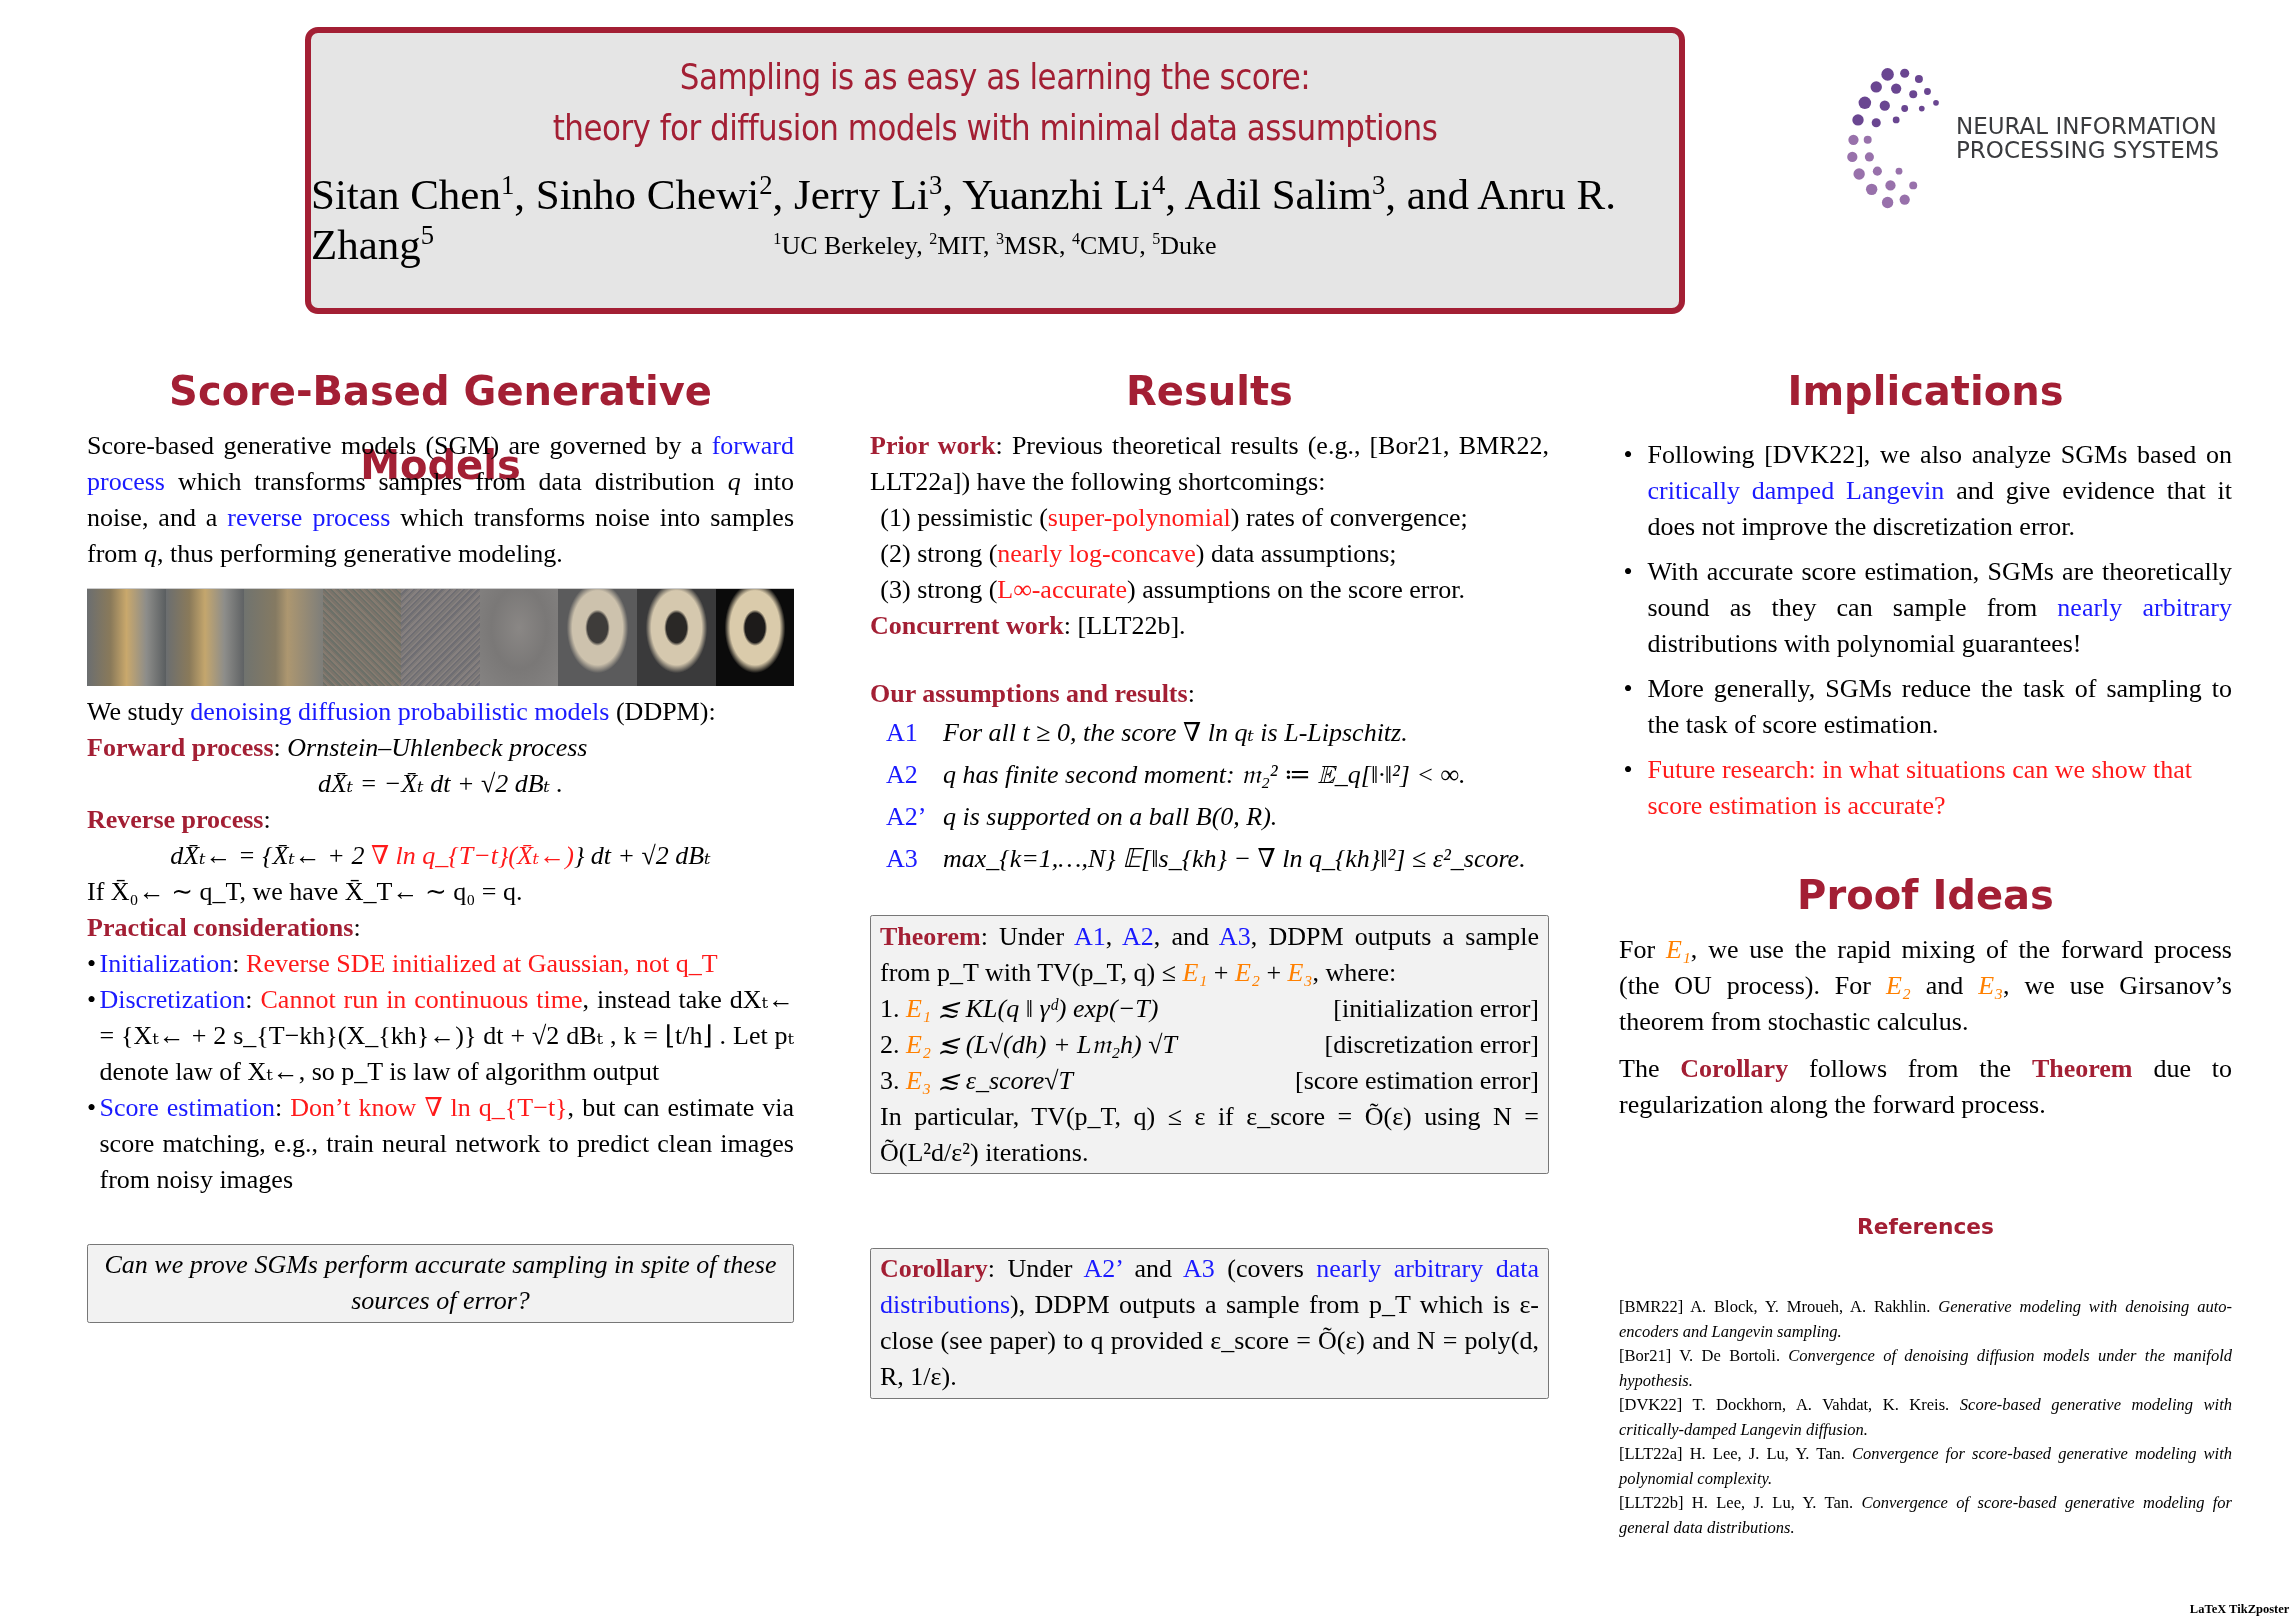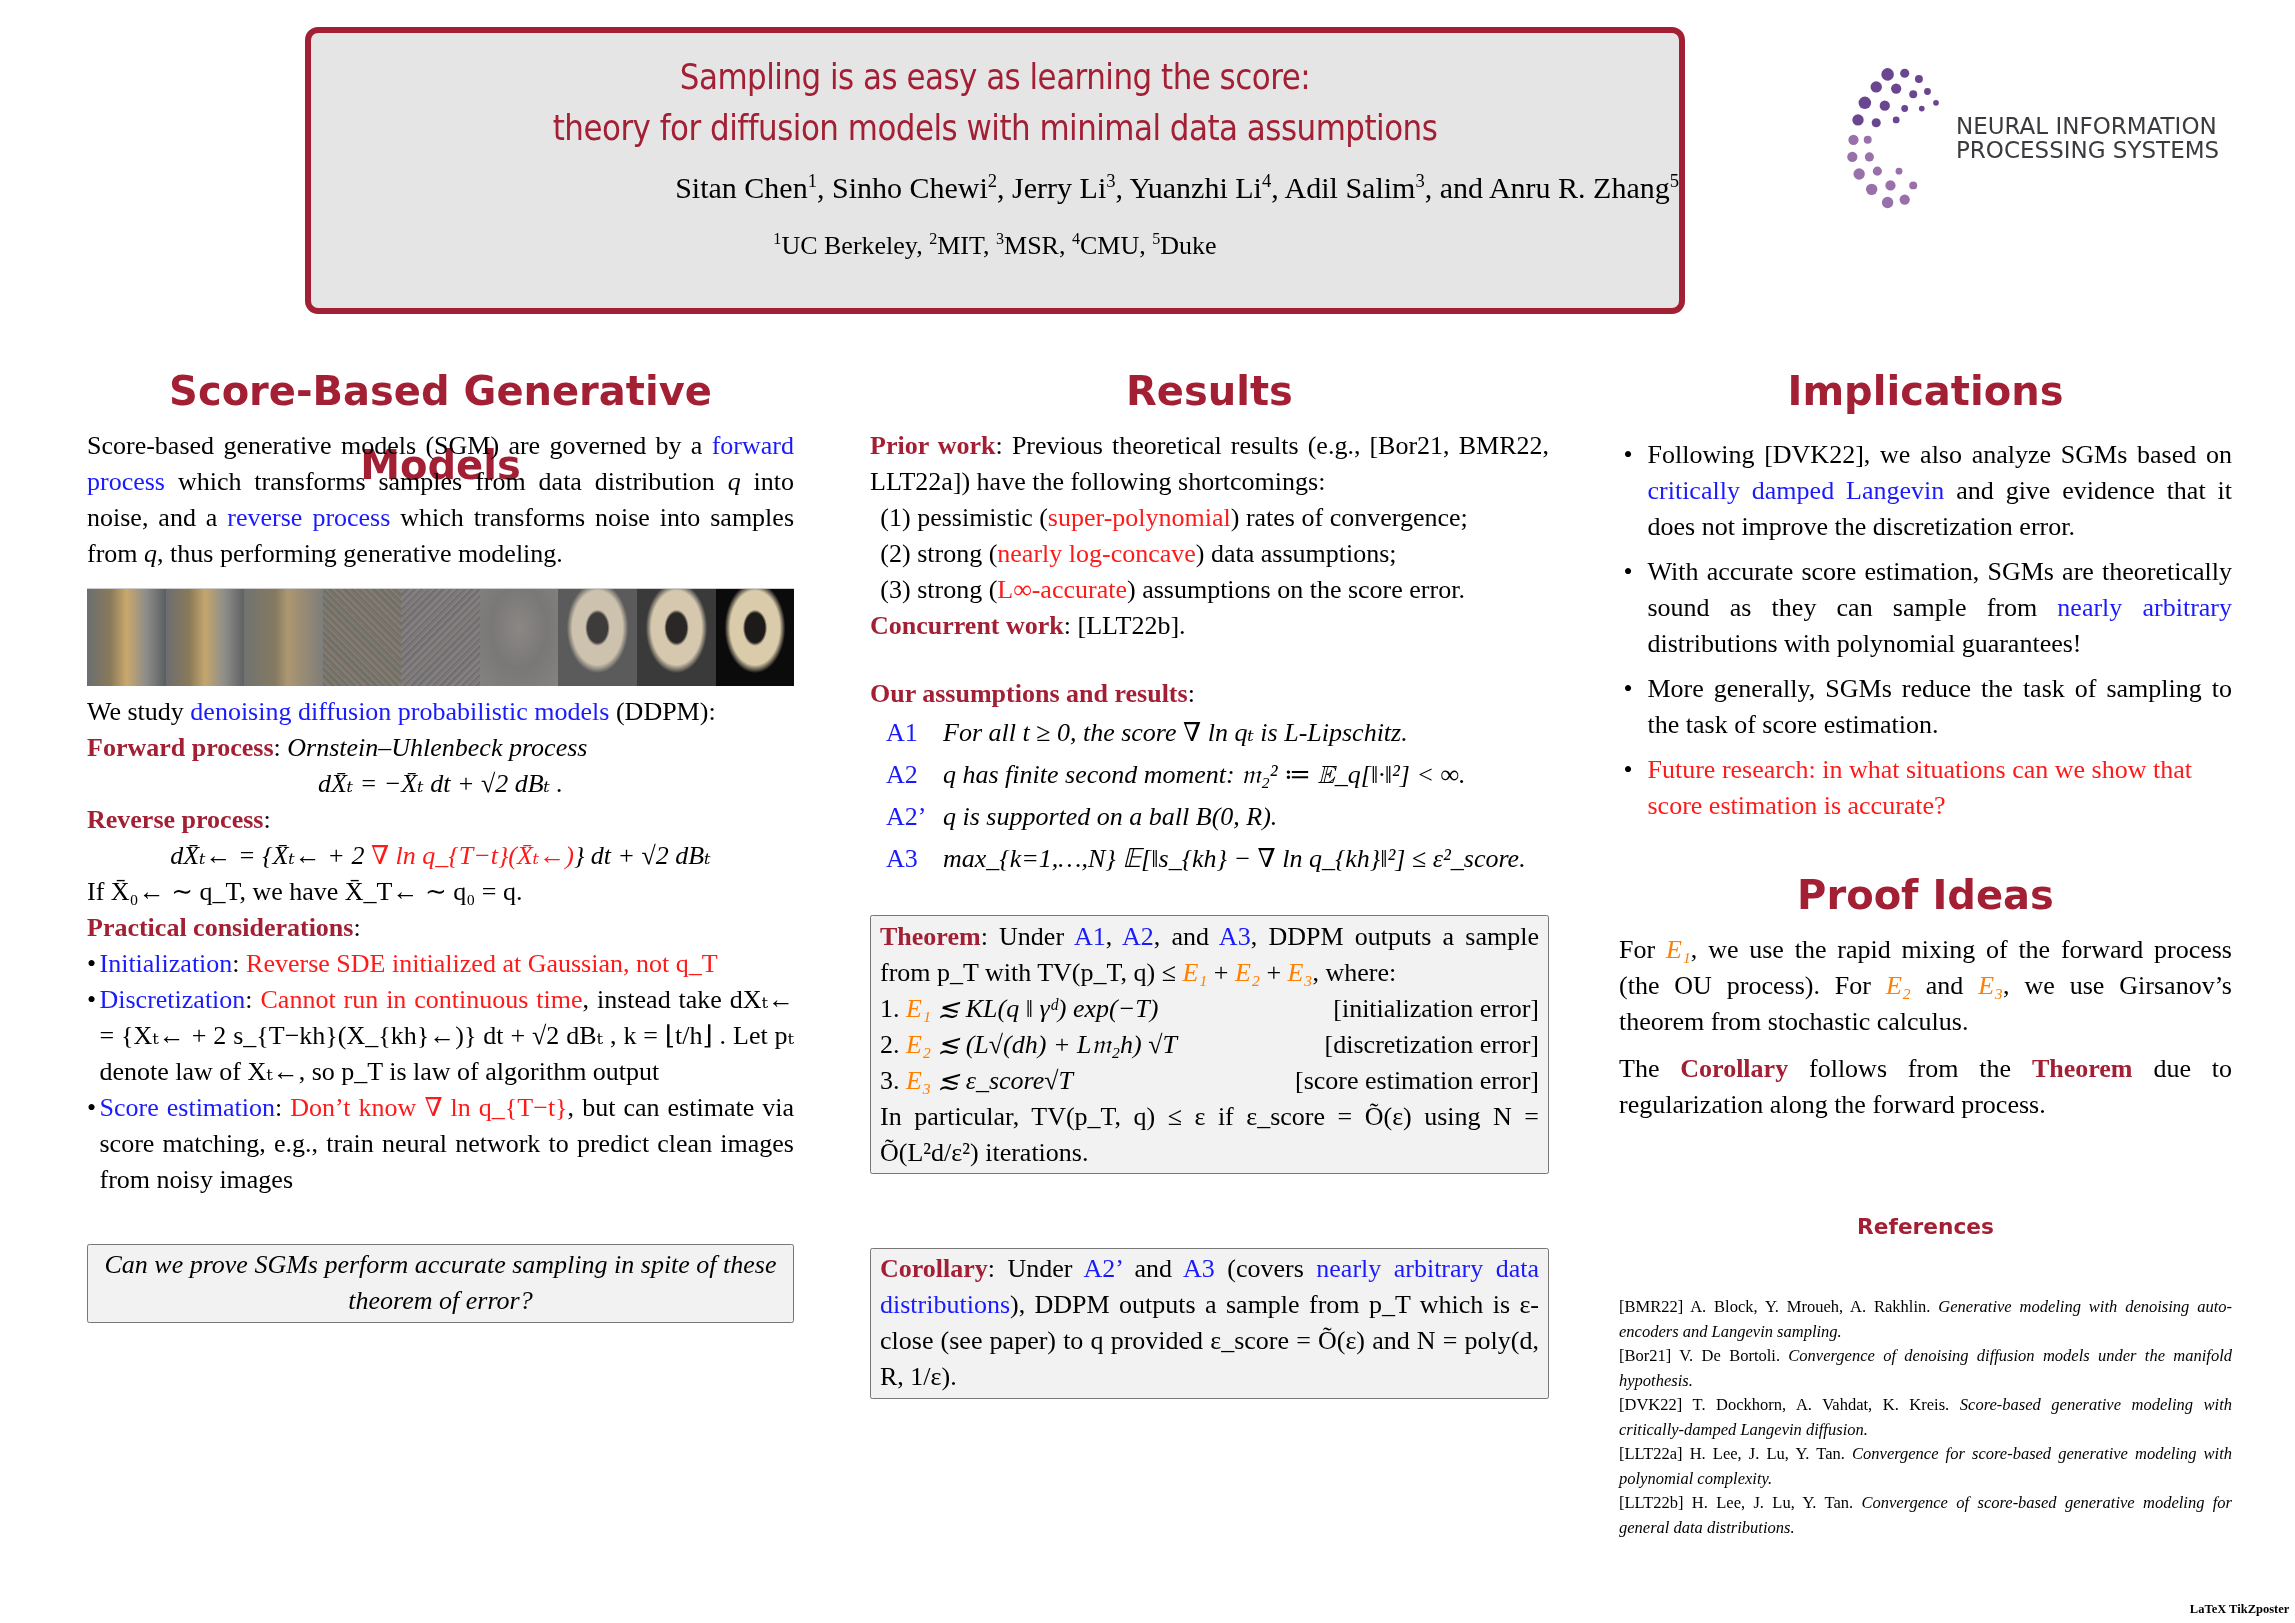--- a/index.html
+++ b/index.html
@@ -11,21 +11,21 @@
   .bold { font-weight:bold; }
   .ital { font-style:italic; }
 
   
   #header-box { position:absolute; left:305px; top:27px; width:1380px; height:287px;
     border:6.3px solid #a31f34; border-radius:13px; box-sizing:border-box; background:#e5e5e5; }
   #title-line1, #title-line2 { position:absolute; left:0; width:100%; text-align:center;
     font-family:"DejaVu Sans","Liberation Sans",sans-serif; color:#a31f34; font-size:36px; letter-spacing:-0.6px; transform:scaleX(0.86); }
   #title-line1 { top:23px; }
   #title-line2 { top:74px; }
-  #authors { position:absolute; top:137px; left:0; width:100%; text-align:right; font-size:30px; }
+  #authors { position:absolute; top:137px; left:0; width:100%; text-align:left; font-size:43px; }
   #affil { position:absolute; top:197px; left:0; width:100%; text-align:center; font-size:26px; }
   sup { font-size:0.62em; }
 
   
   #logo { position:absolute; left:1842px; top:63px; width:354px; height:148px; }
   #logo-text1, #logo-text2 { position:absolute; left:114px; font-family:"DejaVu Sans","Liberation Sans",sans-serif;
      color:#3a3b3e; font-size:23px; letter-spacing:0px; white-space:nowrap; }
   #logo-text1 { top:50px; }
   #logo-text2 { top:74px; }
 
@@ -150,21 +150,21 @@
     <p class="center math">dX̄ₜ = −X̄ₜ dt + √2 dBₜ .</p>
     <p><span class="label">Reverse process</span>:</p>
     <p class="center math"><span>dX̄ₜ← = {X̄ₜ← + 2 </span><span class="red">∇ ln q_{T−t}(X̄ₜ←)</span><span>} dt + √2 dBₜ</span></p>
     <p>If X̄₀← ∼ q_T, we have X̄_T← ∼ q₀ = q.</p>
     <p><span class="label">Practical considerations</span>:</p>
     <ul class="bullet-list">
       <li><span class="blue">Initialization</span>: <span class="red">Reverse SDE initialized at Gaussian, not q_T</span><span></span></li>
       <li class="just"><span class="blue">Discretization</span>: <span class="red">Cannot run in continuous time</span><span>, instead take dXₜ← = {Xₜ← + 2 s_{T−kh}(X_{kh}←)} dt + √2 dBₜ , k = ⌊t/h⌋ . Let pₜ denote law of Xₜ←, so p_T is law of algorithm output</span></li>
       <li class="just"><span class="blue">Score estimation</span>: <span class="red">Don’t know ∇ ln q_{T−t}</span><span>, but can estimate via score matching, e.g., train neural network to predict clean images from noisy images</span></li>
     </ul>
-    <div id="question-box" class="graybox">Can we prove SGMs perform accurate sampling in spite of these theorem of error?</div>
+    <div id="question-box" class="graybox">Can we prove SGMs perform accurate sampling in spite of these sources of error?</div>
   </div>
 </div>
 
 <div id="col2" class="col">
   <h2 class="section-title">Results</h2>
   <div class="body">
     <p class="just"><span class="label">Prior work</span>: <span>Previous theoretical results (e.g., [Bor21, BMR22, LLT22a]) have the following shortcomings:</span></p>
     <div style="padding-left:10.3px;">
       <p><span>(1)</span> <span>pessimistic (</span><span class="red">super-polynomial</span><span>) rates of convergence;</span></p>
       <p><span>(2)</span> <span>strong (</span><span class="red">nearly log-concave</span><span>) data assumptions;</span></p>

